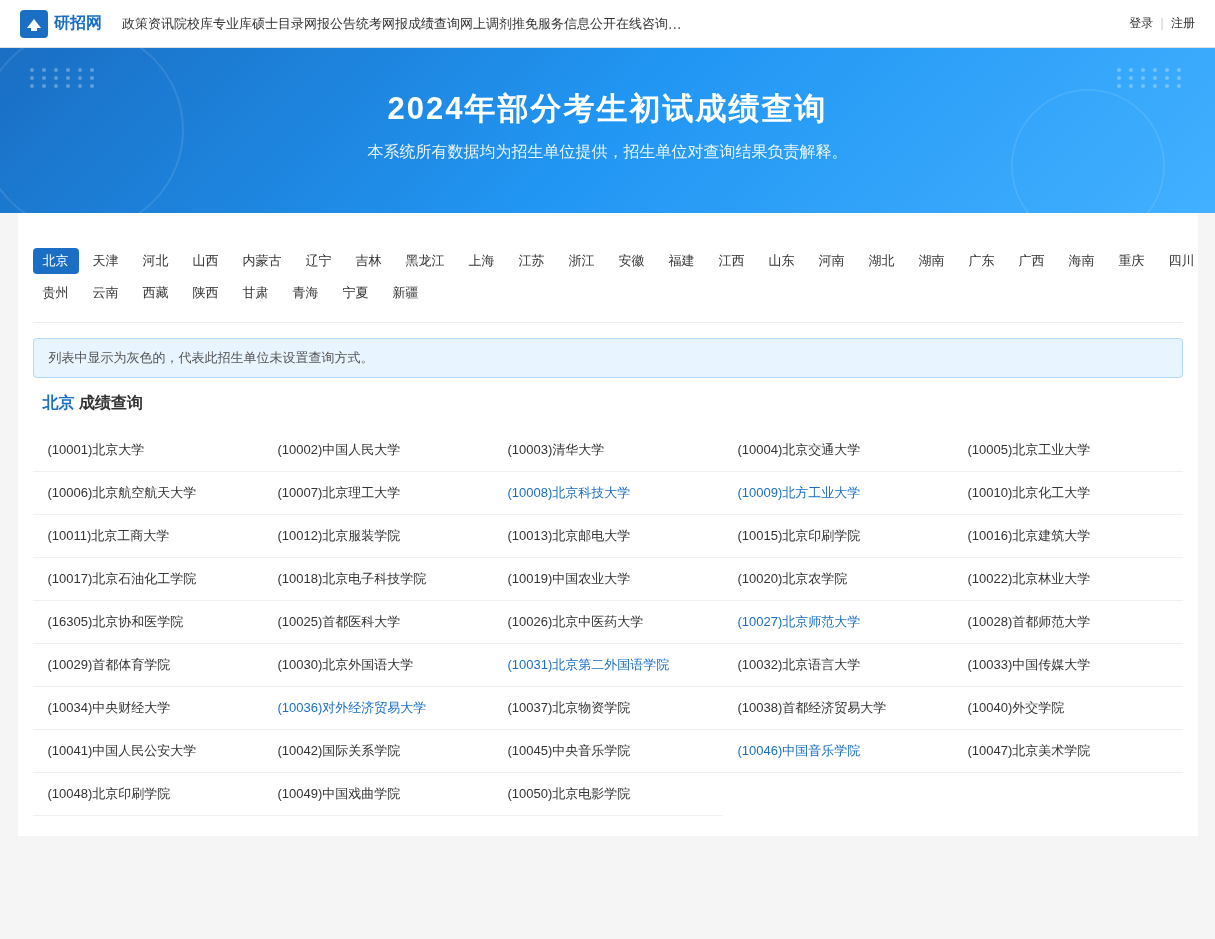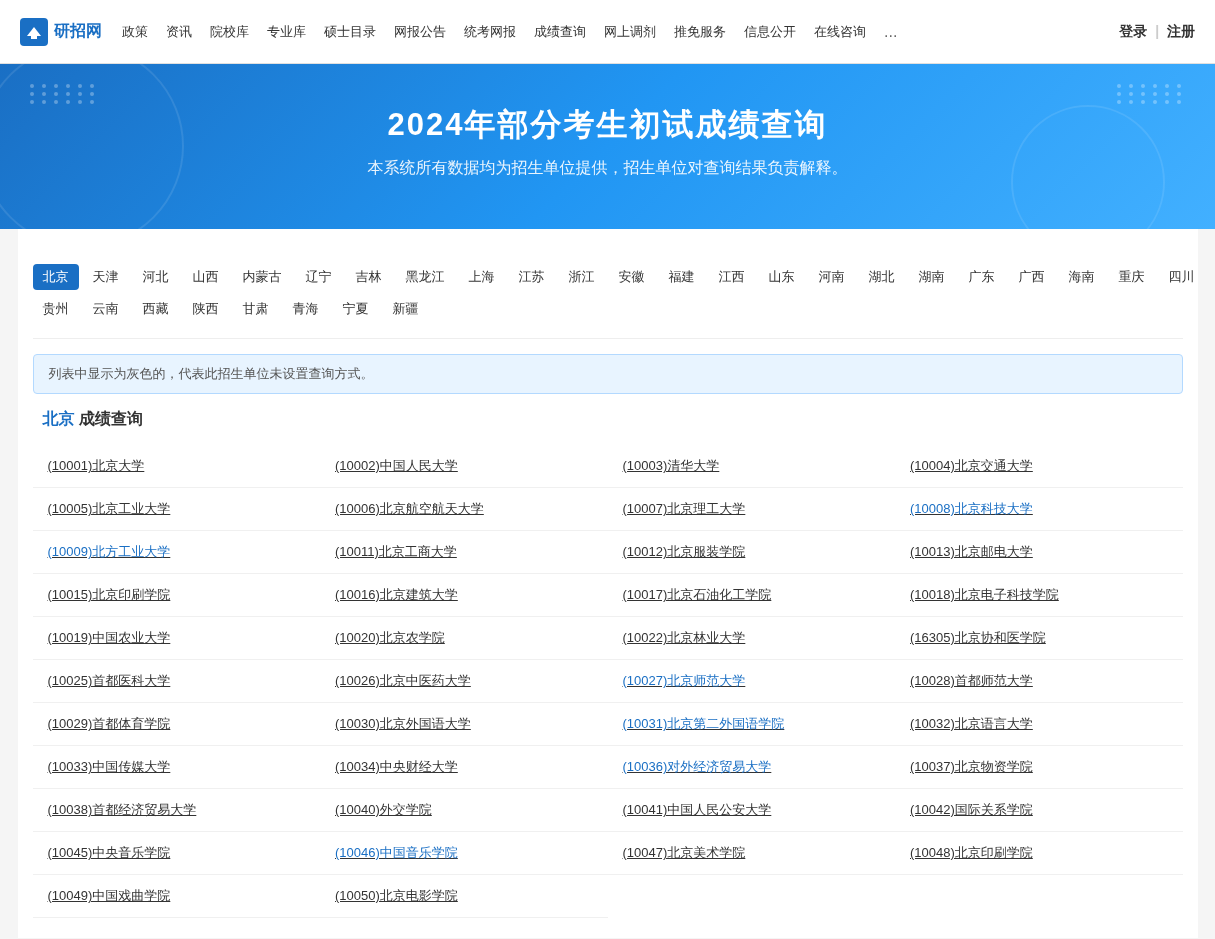--- a/index.html
+++ b/index.html
@@ -1,26 +1,26 @@
 <!DOCTYPE html>
 <html><head>
   <meta charset="utf-8">
   <style>
     * { margin: 0; padding: 0; box-sizing: border-box; }
     body { font-family: "Microsoft YaHei", "PingFang SC", sans-serif; font-size: 14px; color: #333; background: #f5f5f5; }
 
     
-    .nav-bar { background: #fff; border-bottom: 1px solid #e0e0e0; display: flex; align-items: center; padding: 0 20px; height: 64px; }
+    .nav-bar { background: #fff; border-bottom: 1px solid #e0e0e0; display: flex; align-items: center; padding: 0 20px; height: 48px; }
     .nav-logo { display: flex; align-items: center; margin-right: 20px; }
     .nav-logo-icon { width: 28px; height: 28px; background: #1a6fc4; border-radius: 4px; display: flex; align-items: center; justify-content: center; margin-right: 6px; }
     .nav-logo-text { font-size: 16px; font-weight: bold; color: #1a6fc4; }
-    .nav-links { display: flex; align-items: center; gap: 18px; flex: 1; }
+    .nav-links { display: flex; align-items: center; flex: 1; }
     .nav-link { color: #333; text-decoration: none; font-size: 13px; cursor: pointer; white-space: nowrap; }
     .nav-more { color: #666; font-size: 16px; cursor: pointer; }
-    .nav-auth { margin-left: auto; font-size: 14px; color: #333; white-space: nowrap; font-weight: bold; }
+    .nav-auth { margin-left: auto; font-size: 12px; color: #333; white-space: nowrap; }
     .nav-auth a { color: #333; text-decoration: none; cursor: pointer; }
     .nav-divider { margin: 0 4px; color: #ccc; }
 
     
     .hero { background: linear-gradient(135deg, #1a6fc4 0%, #2196F3 50%, #42b0ff 100%); padding: 40px 20px 50px; text-align: center; position: relative; overflow: hidden; }
     .hero::before { content: ''; position: absolute; top: -20px; left: -20px; width: 200px; height: 200px; border: 2px solid rgba(255,255,255,0.1); border-radius: 50%; }
     .hero::after { content: ''; position: absolute; bottom: -30px; right: 50px; width: 150px; height: 150px; border: 2px solid rgba(255,255,255,0.1); border-radius: 50%; }
     .hero-title { font-size: 31px; font-weight: bold; color: #fff; margin-bottom: 12px; letter-spacing: 2px; }
     .hero-subtitle { font-size: 16px; color: rgba(255,255,255,0.9); }
 
@@ -40,21 +40,21 @@
     .province-btn.active { background: #1a6fc4; color: #fff; border-radius: 4px; }
 
     
     .info-box { background: #e8f4ff; border: 1px solid #b3d9ff; border-radius: 4px; padding: 10px 15px; margin-bottom: 15px; font-size: 13px; color: #555; }
 
     
     .section-title { font-size: 16px; font-weight: bold; margin-bottom: 15px; margin-left: 10px; }
     .section-title .city { color: #1a6fc4; }
 
     
-    .schools-grid { display: grid; grid-template-columns: repeat(4, 1fr); text-decoration: underline; }
+    .schools-grid { display: grid; grid-template-columns: repeat(5, 1fr); }
     .school-cell { padding: 12px 15px; font-size: 13px; border-bottom: 1px solid #f0f0f0; color: #333; white-space: nowrap; overflow: hidden; text-overflow: ellipsis; }
     .school-cell.link { color: #1a6fc4; cursor: pointer; text-decoration: none; }
   </style>
 </head>
 <body>
 
 <nav class="nav-bar">
   <div class="nav-logo">
     <div class="nav-logo-icon">
       <svg width="18" height="18" viewBox="0 0 18 18" fill="none">
@@ -183,20 +183,21 @@
   <div class="schools-grid" id="schools-grid">
       <div class="school-cell">(10001)北京大学</div>
       <div class="school-cell">(10002)中国人民大学</div>
       <div class="school-cell">(10003)清华大学</div>
       <div class="school-cell">(10004)北京交通大学</div>
       <div class="school-cell">(10005)北京工业大学</div>
       <div class="school-cell">(10006)北京航空航天大学</div>
       <div class="school-cell">(10007)北京理工大学</div>
       <div class="school-cell link">(10008)北京科技大学</div>
       <div class="school-cell link">(10009)北方工业大学</div>
+      <div class="school-cell">(10010)北京化工大学</div>
       <div class="school-cell">(10011)北京工商大学</div>
       <div class="school-cell">(10012)北京服装学院</div>
       <div class="school-cell">(10013)北京邮电大学</div>
       <div class="school-cell">(10015)北京印刷学院</div>
       <div class="school-cell">(10016)北京建筑大学</div>
       <div class="school-cell">(10017)北京石油化工学院</div>
       <div class="school-cell">(10018)北京电子科技学院</div>
       <div class="school-cell">(10019)中国农业大学</div>
       <div class="school-cell">(10020)北京农学院</div>
       <div class="school-cell">(10022)北京林业大学</div>

